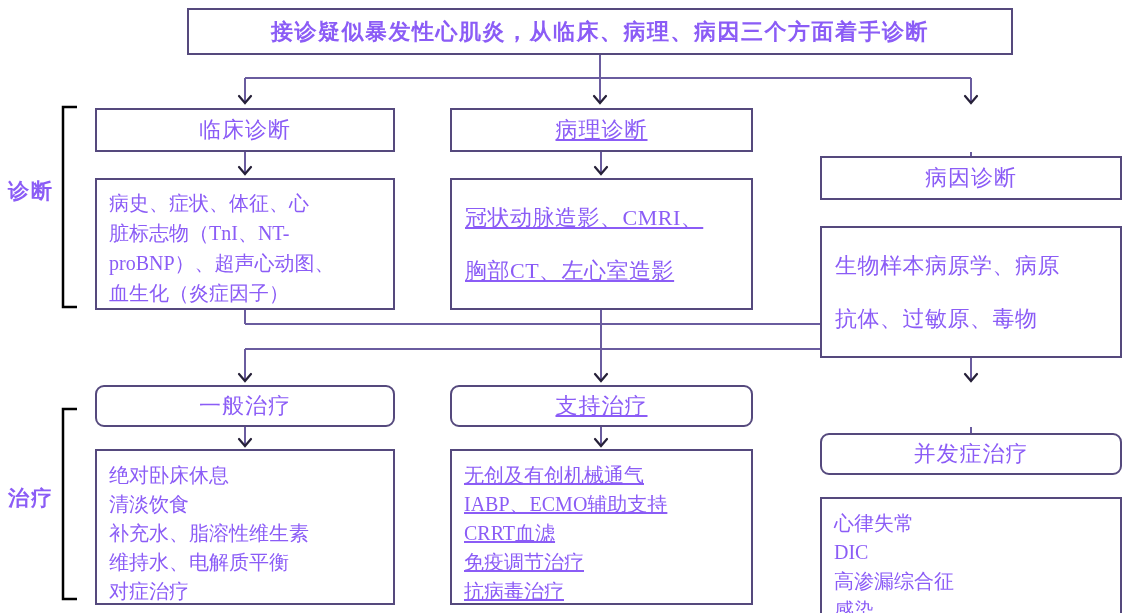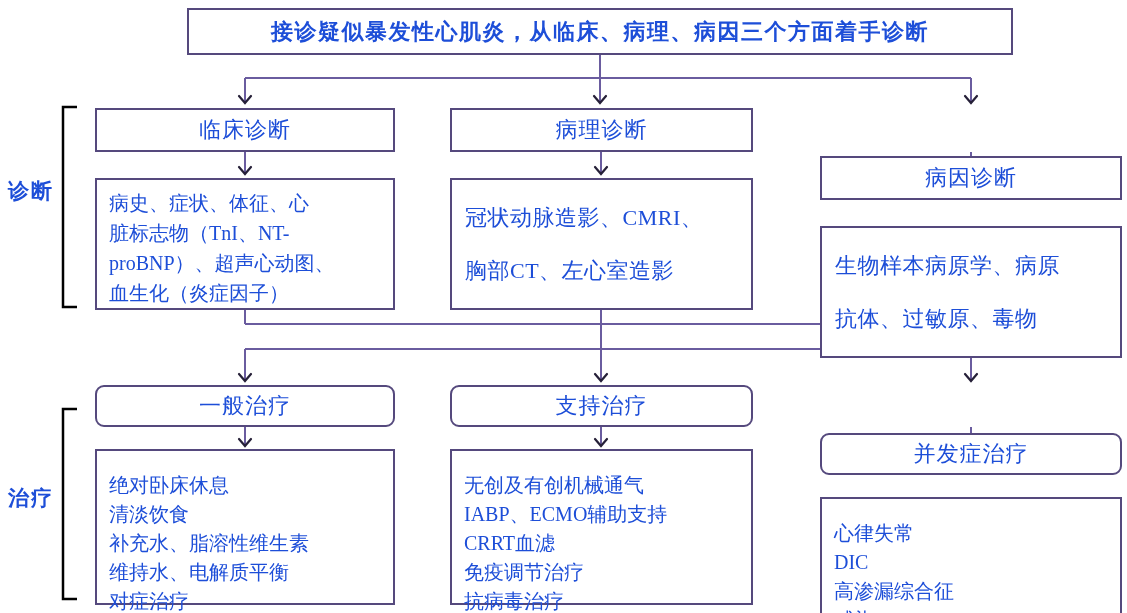--- a/index.html
+++ b/index.html
@@ -1,37 +1,37 @@
 <!DOCTYPE html>
 <html><head>
 <meta charset="utf-8">
 <style>
   html,body{margin:0;padding:0;background:#fff;}
   #canvas{
     position:relative;width:1127px;height:613px;background:#ffffff;
-    font-family:"Liberation Serif","DejaVu Serif",serif;color:#1d4ed8;
+    font-family:"Liberation Serif","DejaVu Serif",serif;color:#8b5cf6;
     overflow:hidden;
   }
   .box{
     position:absolute;box-sizing:border-box;border:2px solid #55497d;
     background:#fff;
   }
   .hdrbox{display:flex;align-items:center;justify-content:center;
     font-size:22px;letter-spacing:1px;}
   .c1{left:95px;width:300px;}
-  .c2{left:450px;width:303px;}
+  .c2{left:450px;width:303px;text-decoration:underline;}
   .c3{left:820px;width:302px;margin-top:48px;}
   .row1-hdr{top:108px;height:44px;}
   .row1-det{top:178px;height:132px;}
   .row2-hdr{top:385px;height:42px;border-radius:9px;}
   .row2-det{top:449px;height:156px;}
   .body{white-space:pre-line;}
   .body-tight{font-size:20px;line-height:30px;padding:8px 12px 0 12px;}
   .body-loose{font-size:22px;line-height:53px;padding:11px 13px 0 13px;letter-spacing:0.5px;}
-  .body-list{font-size:20px;line-height:29px;padding:20px 12px 0 12px;}
+  .body-list{font-size:20px;line-height:29px;padding:10px 12px 0 12px;}
   #top-box{
     position:absolute;left:187px;top:8px;width:826px;height:47px;
     box-sizing:border-box;border:2px solid #55497d;background:#fff;
     display:flex;align-items:center;justify-content:center;
     font-size:22px;font-weight:bold;letter-spacing:1.5px;
   }
   .side-label{
     position:absolute;left:4px;width:54px;text-align:center;
     font-size:21px;font-weight:bold;letter-spacing:2px;
   }

